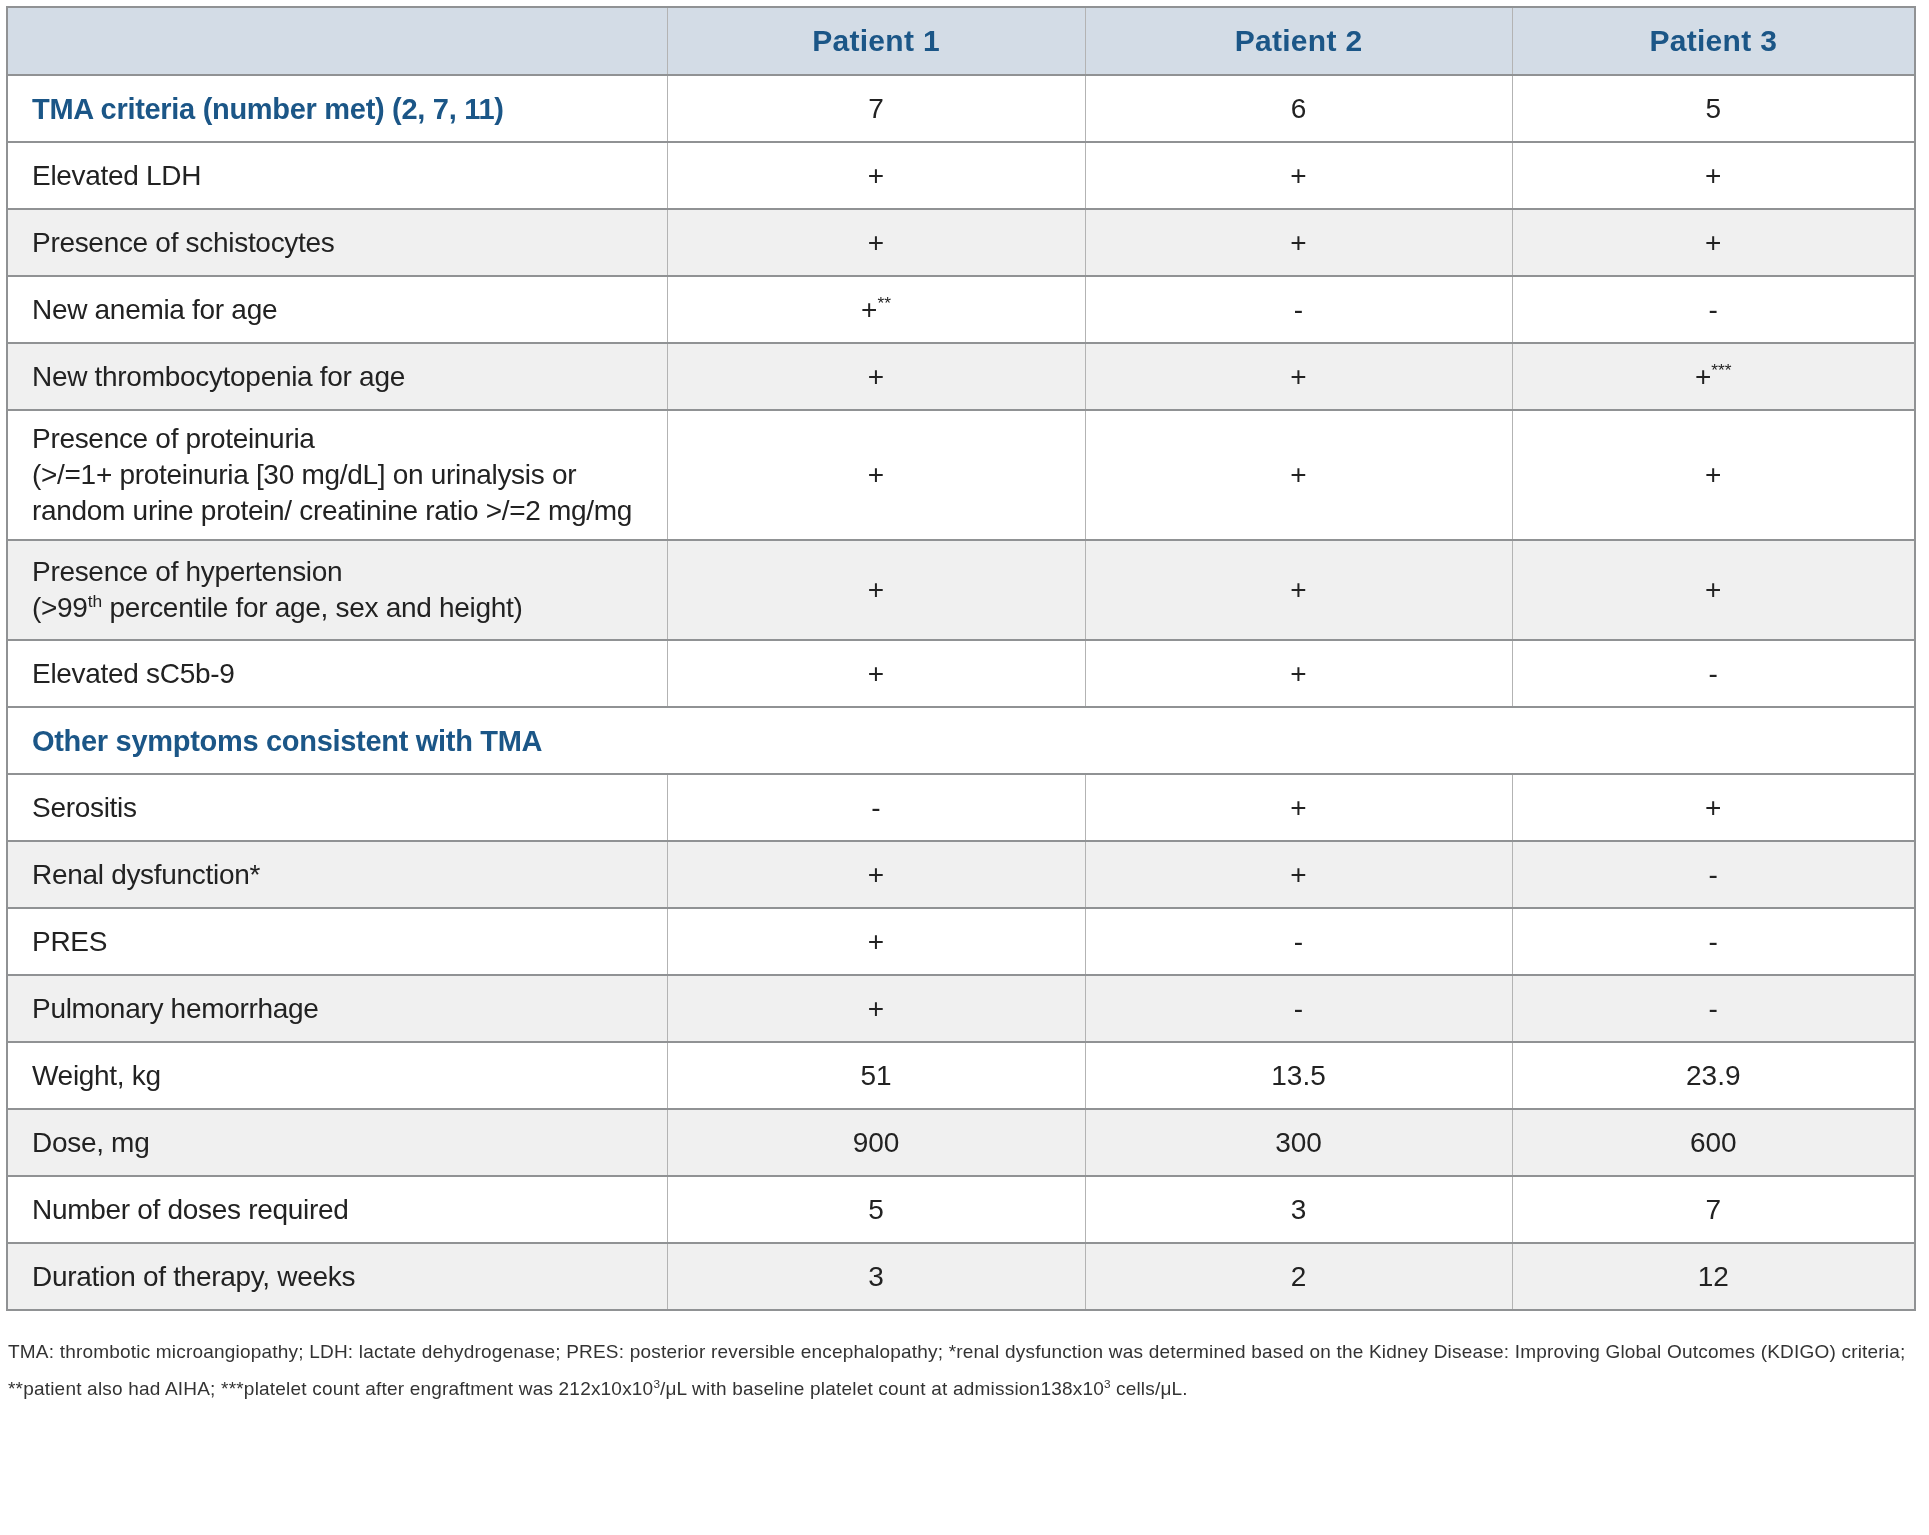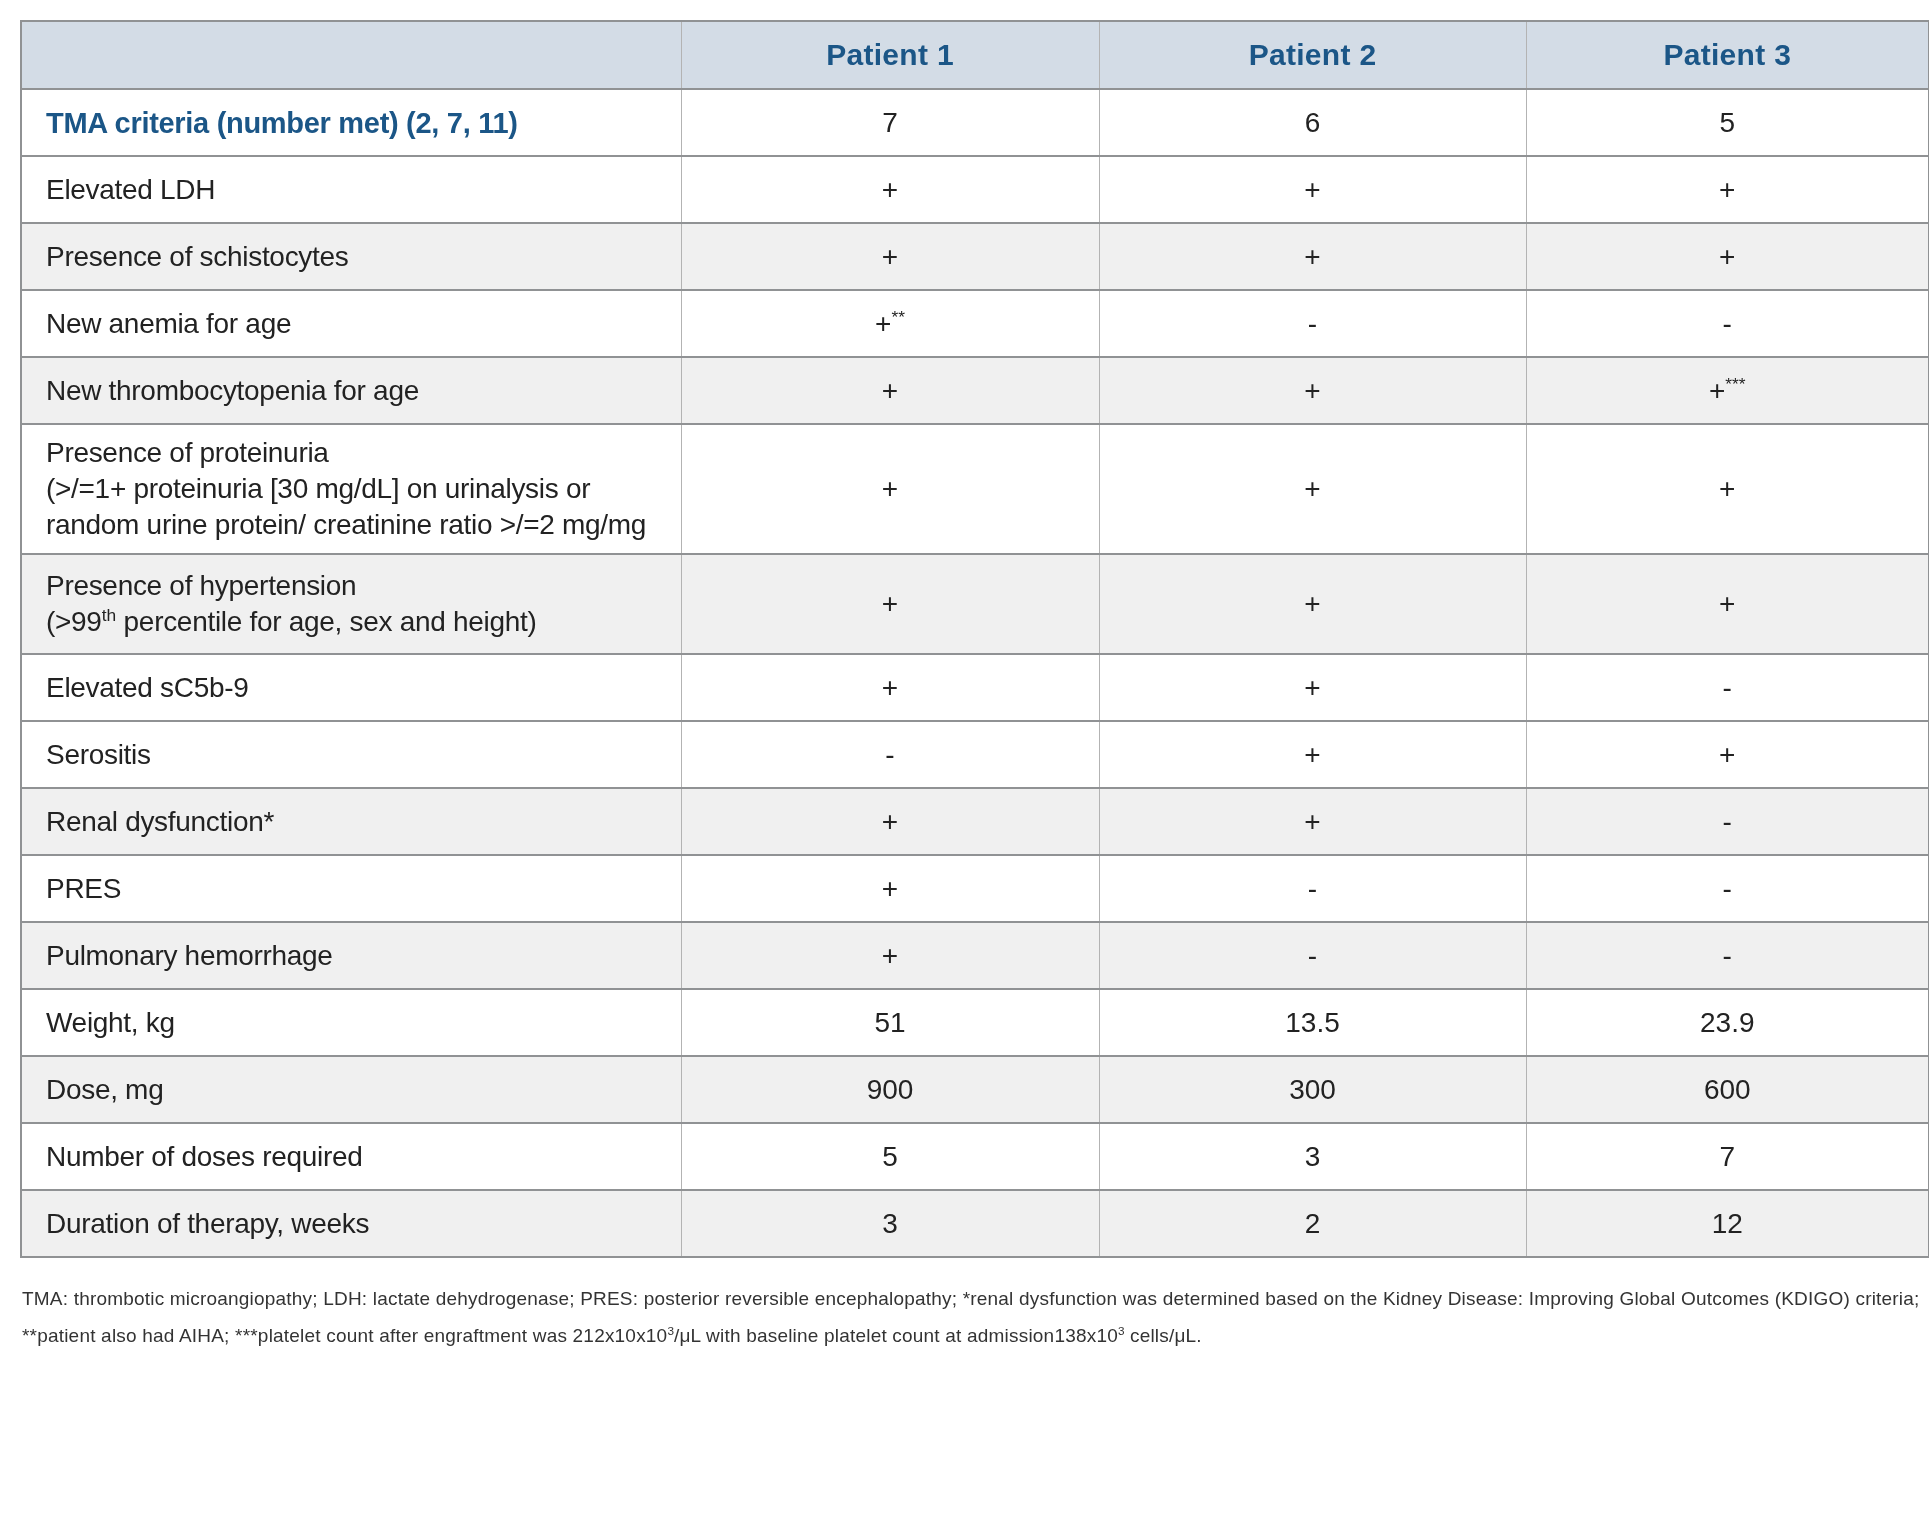--- a/index.html
+++ b/index.html
@@ -60,21 +60,21 @@
     width:1904px;
     font-size:19px;
     line-height:37px;
     color:var(--footnote);
     letter-spacing:0.2px;
   }
 </style>
 </head>
 <body>
 
-<figure class="page" style="margin:14px;">
+<figure class="page" style="margin:0;">
   <table>
     <colgroup>
       <col style="width:660px">
       <col style="width:418px">
       <col style="width:427px">
       <col style="width:403px">
     </colgroup>
     <thead>
       <tr>
         <th></th>
@@ -126,20 +126,23 @@
           <td class="val">+</td>
           <td class="val">+</td>
         </tr>
         <tr>
           <td class="label">Elevated sC5b-9</td>
           <td class="val">+</td>
           <td class="val">+</td>
           <td class="val">-</td>
         </tr>
         <tr>
+          <td colspan="4" class="label section-label">Other symptoms consistent with TMA</td>
+        </tr>
+        <tr>
           <td class="label">Serositis</td>
           <td class="val">-</td>
           <td class="val">+</td>
           <td class="val">+</td>
         </tr>
         <tr class="stripe">
           <td class="label">Renal dysfunction*</td>
           <td class="val">+</td>
           <td class="val">+</td>
           <td class="val">-</td>

